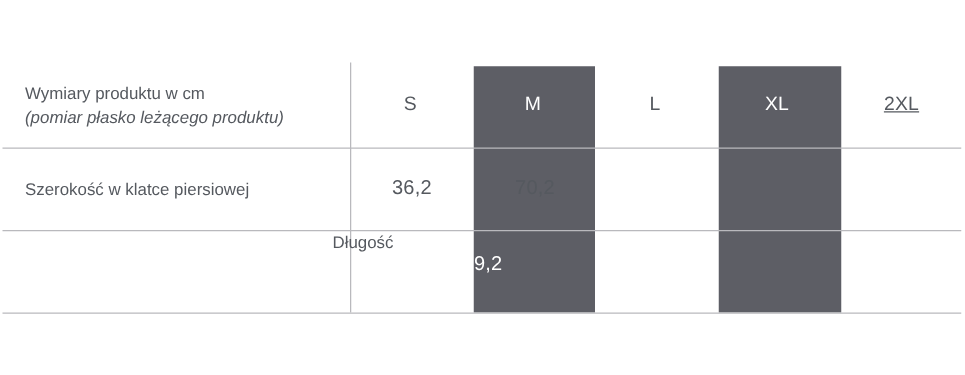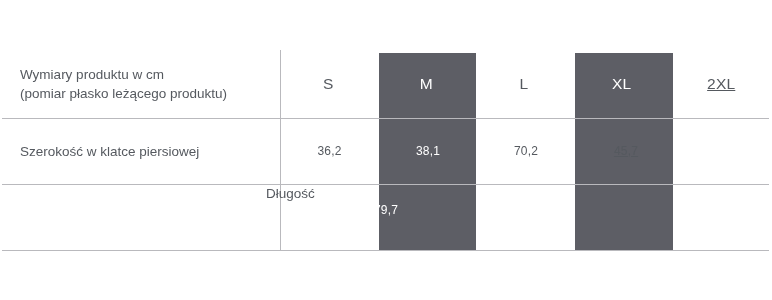--- a/index.html
+++ b/index.html
@@ -66,27 +66,27 @@
   .row.row-2    { top: 184px; height: 66px; flex-direction: column; }
 
   .cell-label {
     width: 280px;
     box-sizing: border-box;
     padding-left: 20px;
     color: #55595f;
     font-size: 13.5px;
     line-height: 19px;
   }
-  .cell-label .l2 { display: block; }
+  .cell-label .l2 { display: block; font-style: italic; }
 
   .cell-val {
     width: 98px;
     text-align: center;
     color: #55595f;
-    font-size: 12px;
+    font-size: 16px;
     letter-spacing: 0.2px;
   }
   .cell-val.sz-s   { width: 99px; }
   .cell-val.sz-2xl { width: 102px; text-decoration: underline; }
   .cell-val.on-dark { color: #ffffff; }
 
   .row-head .cell-val { font-size: 15.5px; }
 </style>
 </head>
 <body>
@@ -109,23 +109,21 @@
     <div class="cell-val sz-s">S</div>
     <div class="cell-val on-dark">M</div>
     <div class="cell-val">L</div>
     <div class="cell-val on-dark">XL</div>
     <div class="cell-val sz-2xl">2XL</div>
   </div>
 
   <div class="row row-1">
     <div class="cell-label">Szerokość w klatce piersiowej</div>
     <div class="cell-val sz-s">36,2</div>
-    <div class="cell-val on-dark">38,1</div>
     <div class="cell-val">70,2</div>
-    <div class="cell-val sz-2xl">45,7</div>
   </div>
 
   <div class="row row-2">
     <div class="cell-label">Długość</div>
-    <div class="cell-val on-dark">79,7</div>
+    <div class="cell-val on-dark">69,2</div>
   </div>
 
 </div>
 
 </body></html>

